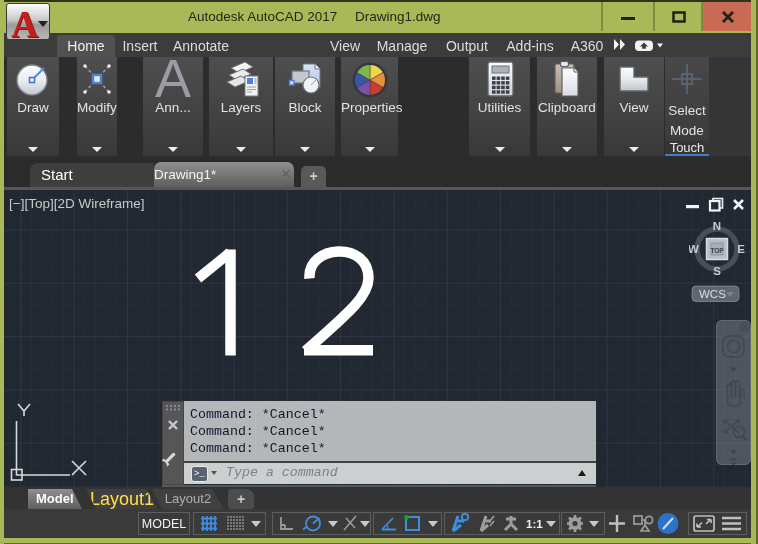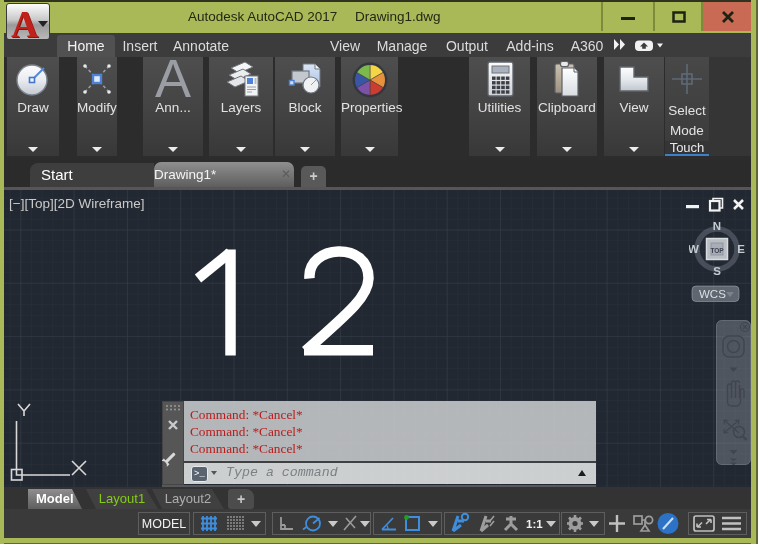--- a/index.html
+++ b/index.html
@@ -33,21 +33,21 @@
              color:#f4f4f4;font-size:13.5px;line-height:25px;}
   #tab-plus{position:absolute;left:301px;top:6px;width:25px;height:21px;background:#595959;border-radius:5px 5px 0 0;
             color:#cccccc;font-weight:bold;font-size:14px;text-align:center;line-height:21px;}
   
   #draw-area{left:4px;top:190px;width:747px;height:297px;background:#222831;overflow:hidden;}
   #vplabel{left:5px;top:6px;font-size:13.5px;color:#c9c9c9;}
   
   #cmdwin{left:158px;top:210px;width:434px;height:88px;}
   #cmd-left{left:0;top:1px;width:22px;height:84px;background:#565656;border:1px solid #454545;box-sizing:border-box;}
   #cmd-main{left:22px;top:1px;width:412px;height:60px;background:rgba(189,191,193,0.95);
-            font-family:Liberation Serif, serif;font-size:13.3px;color:#b91c1c;}
+            font-family:Liberation Mono, monospace;font-size:13.3px;color:#0f172a;}
   #cmd-input{left:22px;top:61px;width:412px;height:23px;background:rgba(214,216,217,0.95);
             border-top:2px solid #3f4042;box-sizing:border-box;}
   
   #layoutbar{left:0;top:487px;width:758px;height:22px;background:#333333;}
   
   #statusbar{left:0;top:509px;width:758px;height:29px;background:#3a3a3a;}
   
   #bottomstrip{left:0;top:538px;width:758px;height:6px;background:#a9b957;border-bottom:1.5px solid #5f6a33;box-sizing:border-box;}
   #leftstrip{left:0;top:0;width:4px;height:544px;background:#a9b957;}
   #rightstrip{left:751px;top:0;width:7px;height:544px;background:#a9b957;border-right:2px solid #5f6a33;box-sizing:border-box;}
@@ -364,21 +364,21 @@
       <div style="position:absolute;right:10px;top:7px;width:0;height:0;border-left:4.5px solid transparent;border-right:4.5px solid transparent;border-bottom:6px solid #1c1c1c;"></div>
     </div>
     <div class="abs" style="left:0;top:85px;width:434px;height:3px;background:#56585a;"></div>
   </div>
 </div>
 
 <div class="abs" id="layoutbar">
   <div style="position:absolute;left:28px;top:2px;width:54px;height:20px;background:linear-gradient(#8f8f8f,#5e5e5e);
        clip-path:polygon(0 0,44px 0,100% 100%,0 100%);color:#fff;font-weight:bold;font-size:13px;line-height:20px;text-align:left;padding-left:8px;box-sizing:border-box;">Model</div>
   <div style="position:absolute;left:86px;top:2px;width:72px;height:20px;background:#404040;
-       clip-path:polygon(0 0,60px 0,100% 100%,10px 100%);color:#84cc16;font-size:13px;line-height:20px;text-align:center;">Layout1</div>
+       clip-path:polygon(0 0,60px 0,100% 100%,10px 100%);color:#fde047;font-size:18px;line-height:20px;text-align:center;">Layout1</div>
   <div style="position:absolute;left:152px;top:2px;width:72px;height:20px;background:#404040;
        clip-path:polygon(0 0,60px 0,100% 100%,10px 100%);color:#aeaeae;font-size:13px;line-height:20px;text-align:center;">Layout2</div>
   <div style="position:absolute;left:228px;top:2px;width:26px;height:20px;background:#4c4c4c;border-radius:3px 8px 3px 3px;
        color:#c8c8c8;font-weight:bold;font-size:14px;line-height:20px;text-align:center;">+</div>
 </div>
 <div class="abs" id="statusbar">
 <svg width="758" height="29">
   <g fill="none" stroke="#5e5e5e" stroke-width="1">
     <rect x="138.5" y="3.5" width="51" height="22"></rect>
     <rect x="193.5" y="3.5" width="72" height="22"></rect>

